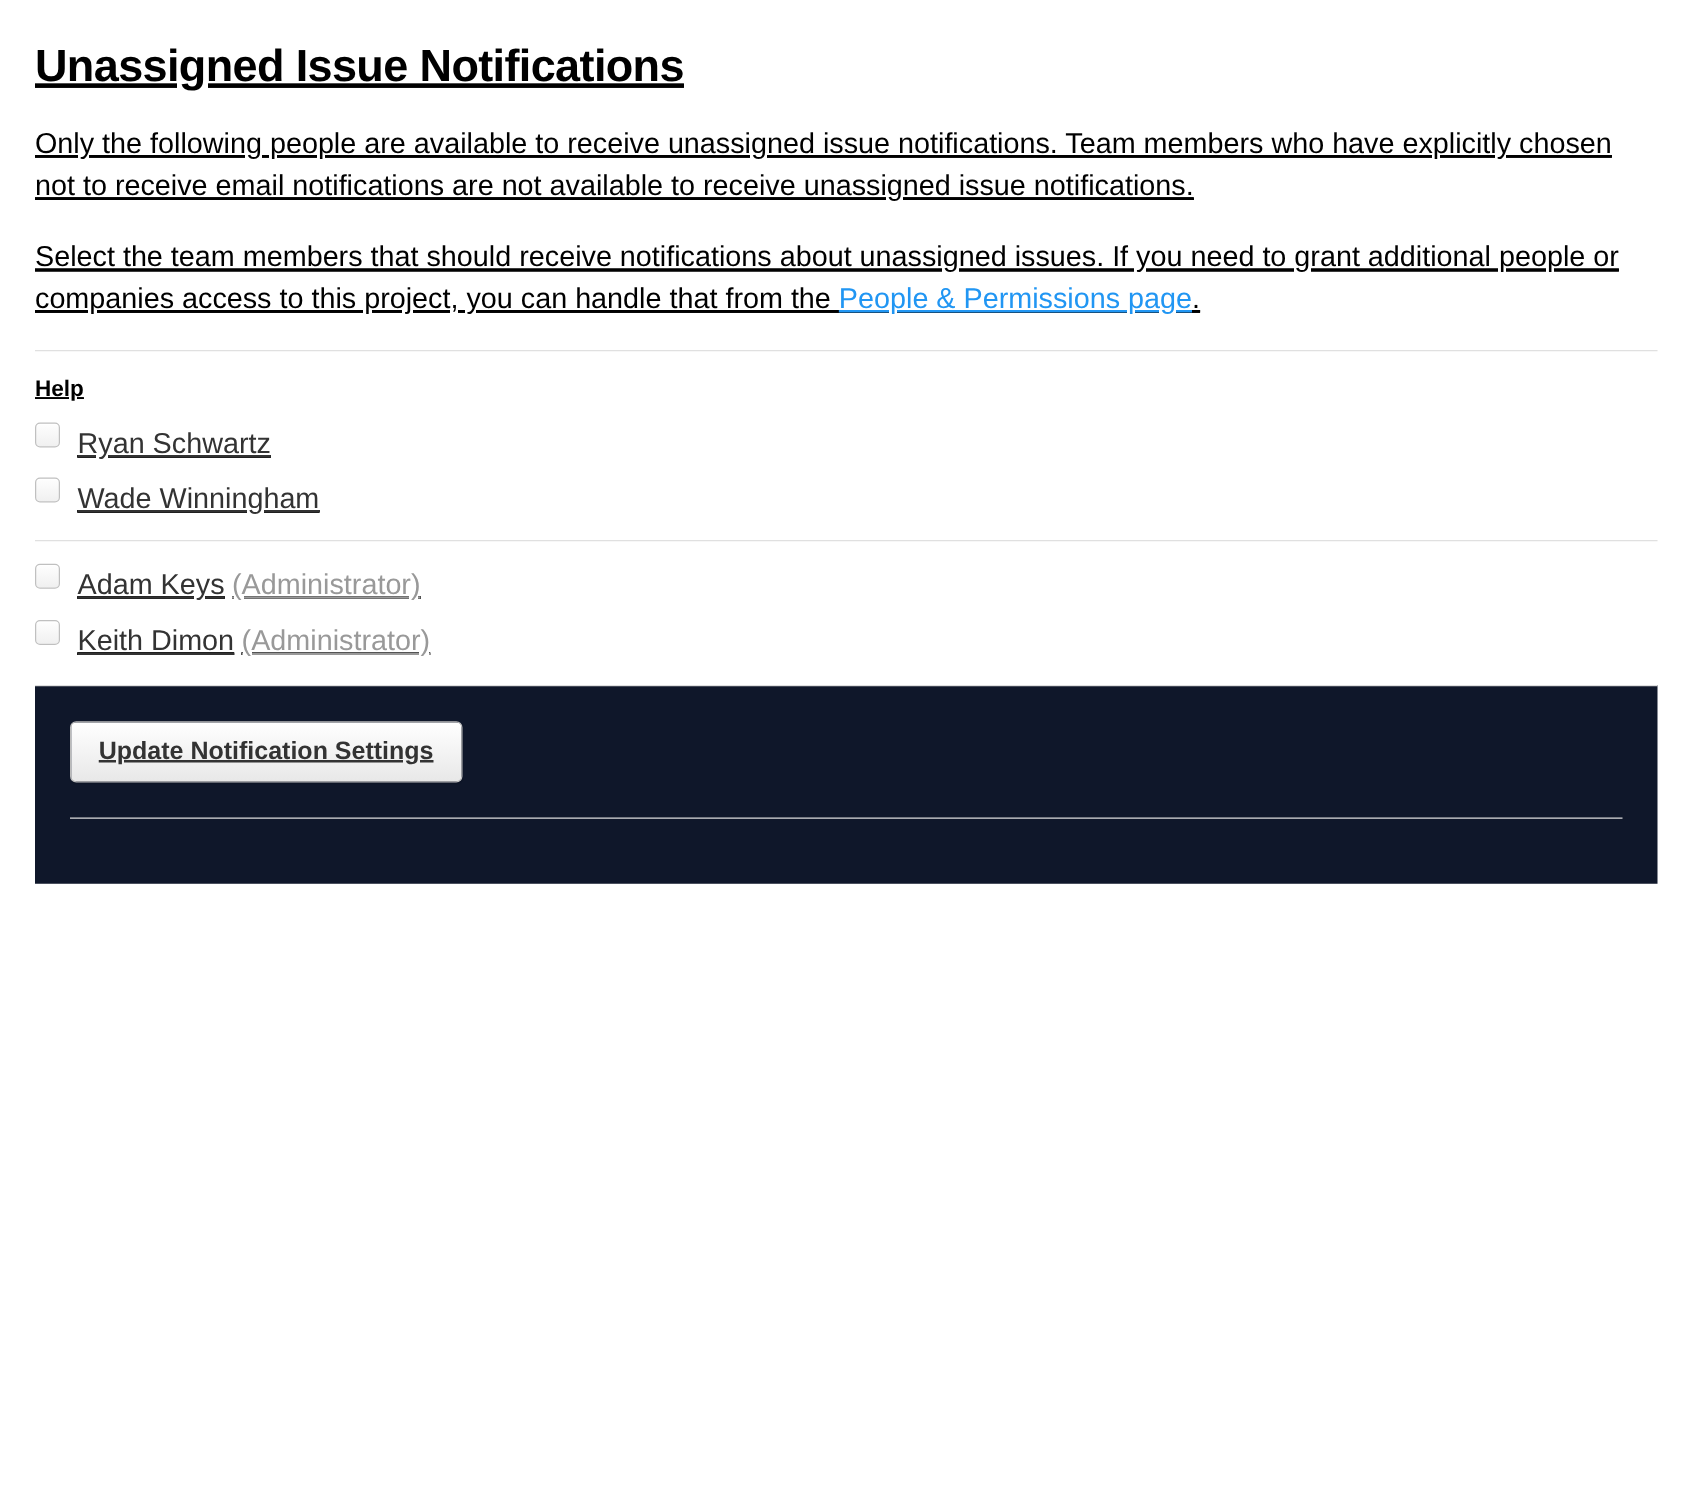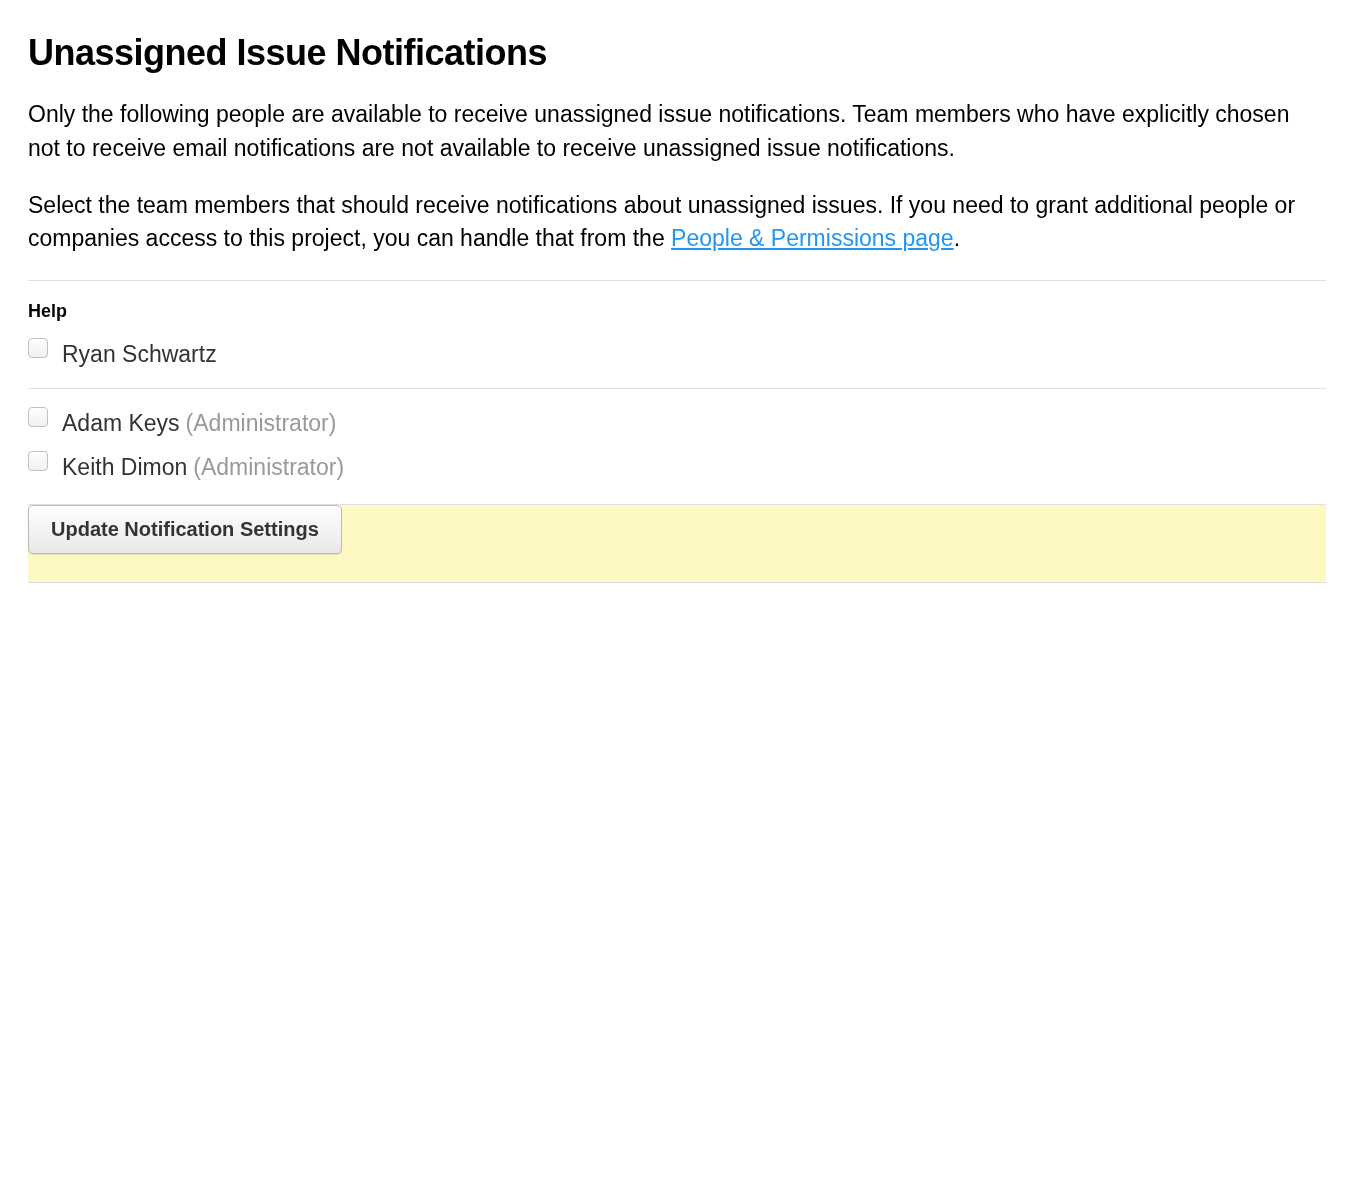--- a/index.html
+++ b/index.html
@@ -1,18 +1,19 @@
 <!DOCTYPE html>
 <html><head>
   <meta charset="utf-8">
   <style>
     * {
       box-sizing: border-box;
       margin: 0;
       padding: 0;
+      text-decoration: underline;
     }
     body {
       font-family: "Helvetica Neue", Helvetica, Arial, sans-serif;
       background: #ffffff;
       padding: 28px;
       color: #000;
       font-size: 23px;
       line-height: 1.4;
     }
     .container {
@@ -65,21 +66,22 @@
     .person-name {
       font-size: 23px;
       color: #333;
     }
     .person-role {
       font-size: 23px;
       color: #999;
       margin-left: 6px;
     }
     .footer-box {
-      background: #fef9c3;
+      background: #0f172a;
+      padding: 28px;
       margin-top: 20px;
       border-top: 1px solid #e0e0e0;
     }
     .update-button {
       font-family: inherit;
       font-size: 20px;
       font-weight: 700;
       color: #333;
       background: linear-gradient(to bottom, #ffffff, #e8e8e8);
       border: 1px solid #bbb;
@@ -119,20 +121,25 @@
   <hr class="divider">
 
   <h2 class="section-title">Help</h2>
 
   <div class="person-row">
     <input type="checkbox" class="checkbox" style="">
     <span class="person-name">Ryan Schwartz</span>
     <span class="person-role"></span>
   </div>
 
+  <div class="person-row">
+    <input type="checkbox" class="checkbox" style="">
+    <span class="person-name">Wade Winningham</span>
+    <span class="person-role"></span>
+  </div>
 
   <hr class="divider">
 
 
   <div class="person-row">
     <input type="checkbox" class="checkbox" style="">
     <span class="person-name">Adam Keys</span>
     <span class="person-role">(Administrator)</span>
   </div>
 

